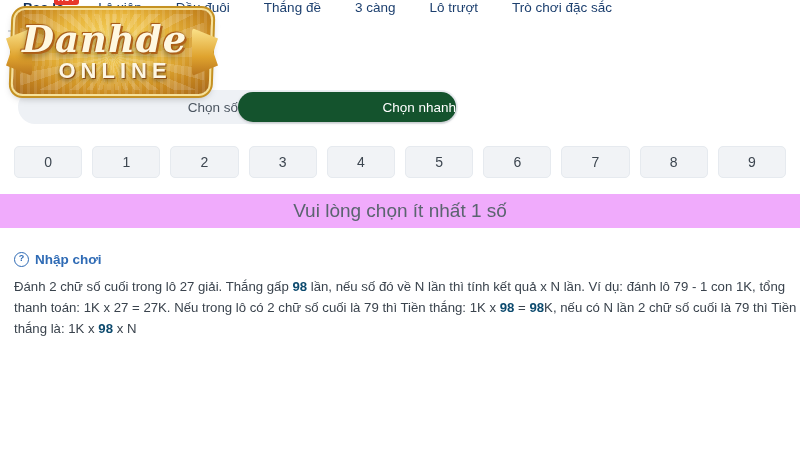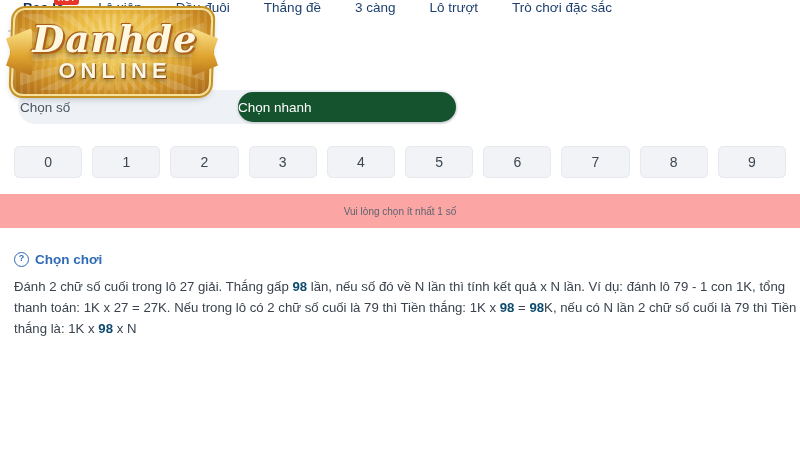--- a/index.html
+++ b/index.html
@@ -113,21 +113,21 @@
     background:
       repeating-conic-gradient(from 0deg at 50% 55%, rgba(255,255,255,.22) 0deg 7deg, rgba(255,255,255,0) 7deg 14deg);
     border-radius: 8px;
     opacity: .65;
   }
   .logo .t1 {
     position: absolute;
     left: 16px;
     top: 16px;
     width: 186px;
-    text-align: center;
+    text-align: left;
     font-family: "DejaVu Serif", serif;
     font-weight: 700;
     font-style: italic;
     font-size: 37px;
     line-height: 38px;
     color: #fff8e1;
     letter-spacing: 1px;
     text-shadow:
       0 0 2px #8c4a10,
       2px 2px 0 #b4651a,
@@ -170,21 +170,21 @@
     align-items: center;
     padding: 2px;
     box-sizing: border-box;
   }
   .mode-tab {
     flex: 1;
     height: 30px;
     border-radius: 15px;
     display: flex;
     align-items: center;
-    justify-content: flex-start;
+    justify-content: flex-end;
     font-size: 13.5px;
     color: #4b5560;
     cursor: pointer;
   }
   .mode-tab.active {
     background: #14532d;
     color: #ffffff;
     font-weight: 400;
     box-shadow: 0 1px 3px rgba(0,0,0,.22);
   }
@@ -206,25 +206,25 @@
     justify-content: center;
     font-size: 14px;
     color: #3d4650;
     cursor: pointer;
   }
 
   
   .hint-bar {
     margin-top: 16px;
     height: 34px;
-    background: #fca5a5;
+    background: #f0abfc;
     display: flex;
     align-items: center;
     justify-content: center;
-    font-size: 10px;
+    font-size: 19px;
     color: #5a646f;
   }
 
   
   .guide {
     margin: 24px 14px 0 14px;
   }
   .guide-title {
     display: flex;
     align-items: center;
@@ -343,18 +343,18 @@
     </div>
 </div>
 
 <div class="hint-bar">
   <span>Vui lòng chọn ít nhất 1 số</span>
 </div>
 
 <div class="guide">
   <div class="guide-title">
     <span class="q-icon">?</span>
-    <span>Chọn chơi</span>
+    <span>Nhập chơi</span>
   </div>
   <div class="guide-body">
     <span>Đánh 2 chữ số cuối trong lô 27 giải. Thắng gấp </span><span class="hl">98</span><span> lần, nếu số đó về N lần thì tính kết quả x N lần. Ví dụ: đánh lô 79 - 1 con 1K, tổng thanh toán: 1K x 27 = 27K. Nếu trong lô có 2 chữ số cuối là 79 thì Tiền thắng: 1K x </span><span class="hl">98</span><span> = </span><span class="hl">98</span><span>K, nếu có N lần 2 chữ số cuối là 79 thì Tiền thắng là: 1K x </span><span class="hl">98</span><span> x N</span>
   </div>
 </div>
 
 </body></html>

